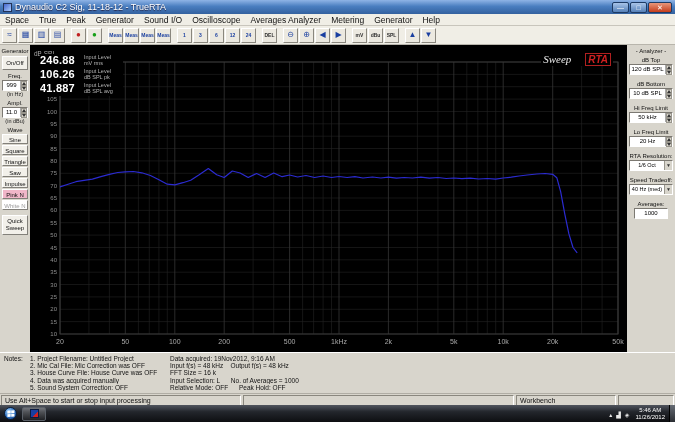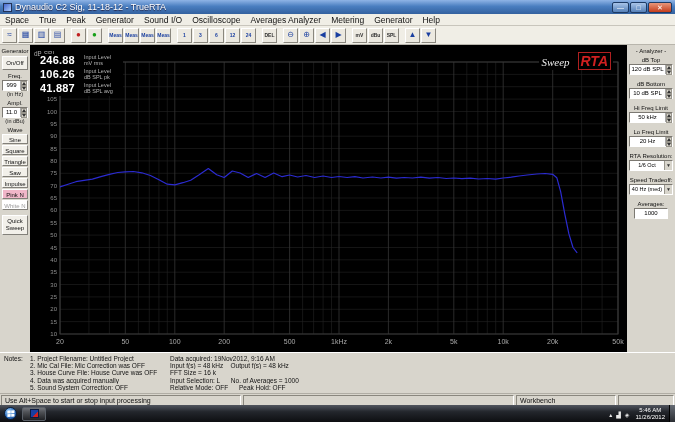--- a/index.html
+++ b/index.html
@@ -42,21 +42,21 @@
 .dd-btn{width:8px;background:#d8d5cc;border-left:1px solid #98958c;font-size:5px;line-height:9px;color:#333}
 .avg-box{width:34px;height:11px;margin:1px auto 0;background:#fff;border:1px solid;border-color:#7c7972 #fff #fff #7c7972;font-size:6px;line-height:9px;color:#000}
 .grp{margin-bottom:6px}
 .axis-title{position:absolute;left:4px;top:5px;color:#a8a8a8;font-size:6.5px;z-index:2}
 .readouts{position:absolute;left:10px;top:9px;background:#000;padding-right:10px;z-index:2}
 .readout{display:flex;height:14px}
 .ro-val{width:42px;font-size:11px;font-weight:bold;color:#fff;letter-spacing:.2px}
 .ro-labels{font-size:5.5px;color:#b4b4b4;line-height:6px;margin-left:2px}
 .logo{position:absolute;right:14px;top:7px;z-index:2;background:#000;padding:1px 2px}
 .logo-true{font-family:"Liberation Serif",serif;font-style:italic;font-size:11px;color:#eee}
-.logo-rta{font-size:14px;font-weight:bold;font-style:italic;color:#d02020;border:1px solid #b02020;padding:0 2px;margin-left:8px}
+.logo-rta{font-size:10px;font-weight:bold;font-style:italic;color:#d02020;border:1px solid #b02020;padding:0 2px;margin-left:14px}
 svg.chart{position:absolute;left:0;top:0;z-index:1}
 svg text{font-family:"Liberation Sans",sans-serif}
 .notes-area{flex:0 0 40px;background:#d8d5cc;border-top:1px solid #fff;display:flex;padding:2px 4px;font-size:6.5px;color:#111}
 .notes-label{width:26px;flex:0 0 26px}
 .notes-rows{flex:1;overflow:hidden}
 .note-row{display:flex;line-height:7.2px}
 .note-c1{width:140px;flex:0 0 140px;white-space:pre;overflow:hidden}
 .note-c2{white-space:pre;overflow:hidden}
 .statusbar{flex:0 0 13px;background:#d8d5cc;display:flex;padding:1px;border-top:1px solid #b0ada4}
 .sb-cell{border:1px solid;border-color:#8a877e #fff #fff #8a877e;font-size:7px;line-height:9px;padding:0 3px;margin-right:2px;color:#111;white-space:nowrap;overflow:hidden}

